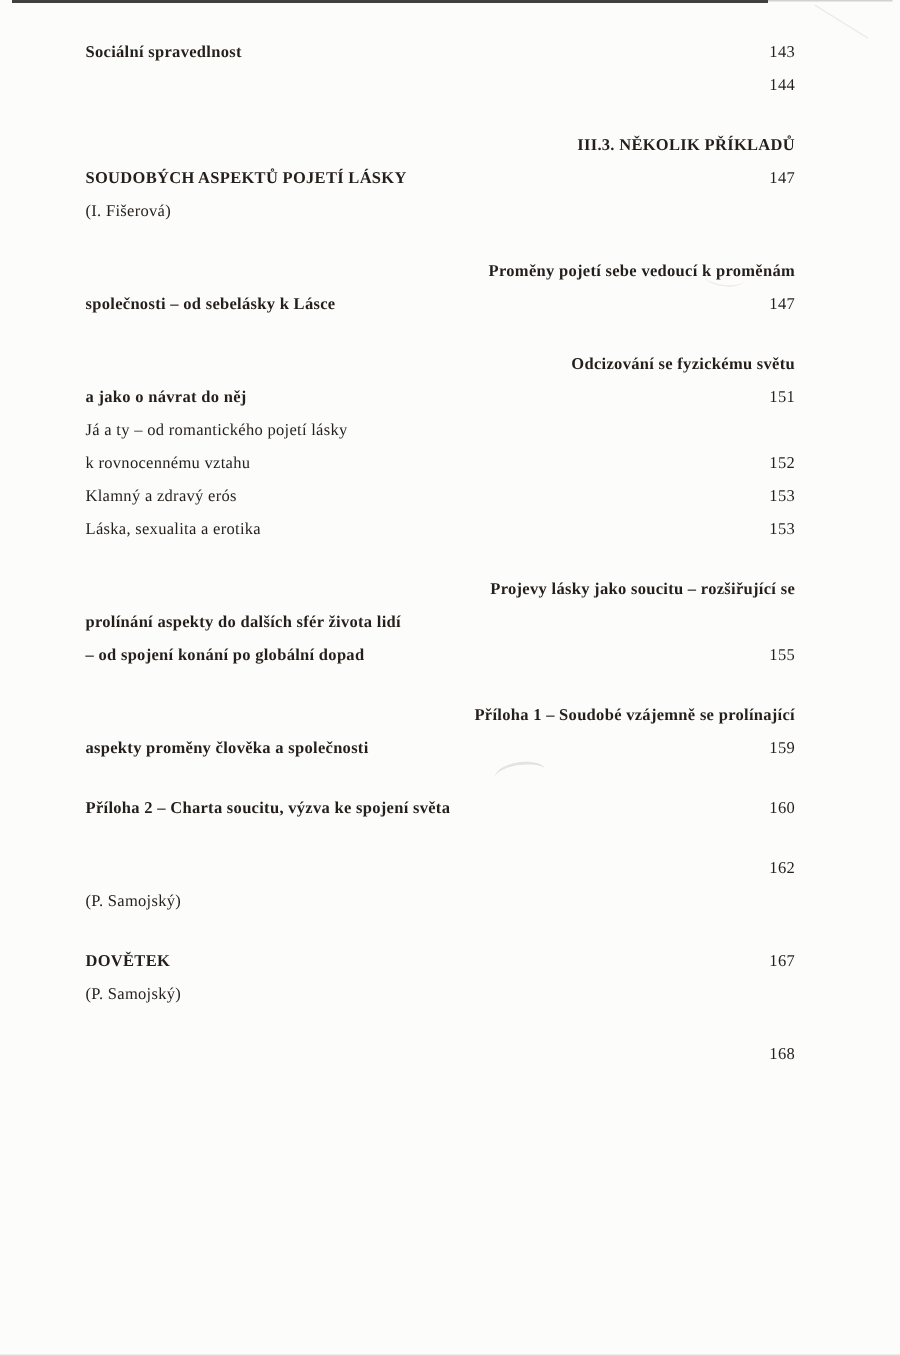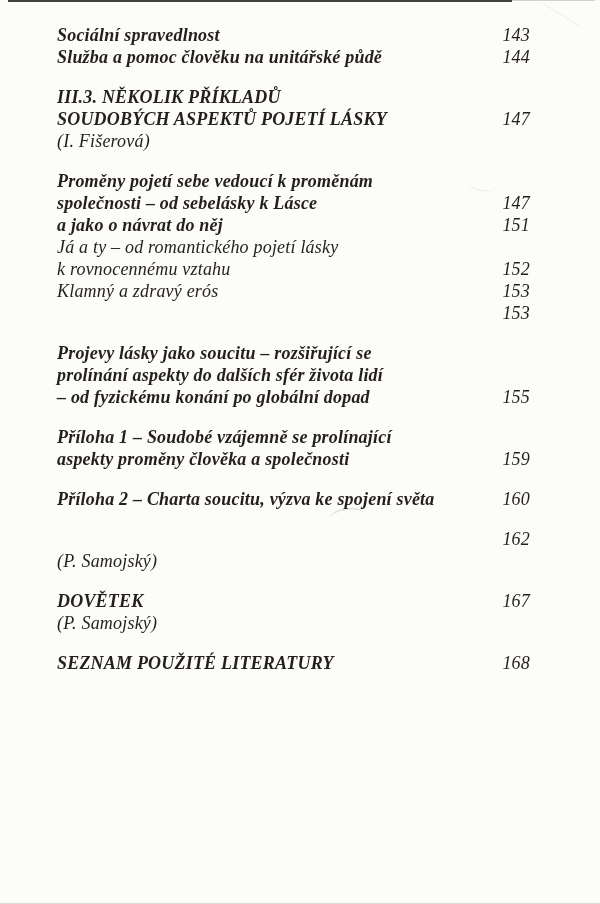--- a/index.html
+++ b/index.html
@@ -55,31 +55,31 @@
     width: 26px; height: 10px;
     border-bottom: 1px solid #ebeae6;
     border-radius: 50%;
     transform: rotate(6deg);
   }
   
   .toc {
     position: relative;
     padding: 24px 70px 0 57px;
     color: #241f1a;
-    font-size: 18px;
+    font-size: 11px;
     line-height: 22px;
     letter-spacing: 0.2px;
-    font-style: italic;
   }
   .row {
     display: flex;
     align-items: baseline;
   }
   .row.new-block {
     margin-top: 18px;
+    justify-content: flex-end;
   }
   .row .entry-text {
     white-space: nowrap;
   }
   .row.bold .entry-text {
     font-weight: 700;
   }
   .row .page-num {
     margin-left: auto;
     padding-left: 12px;
@@ -97,66 +97,69 @@
   <div class="smudge-1"></div>
   <div class="smudge-2"></div>
   <div class="smudge-3"></div>
 
   <main class="toc" id="toc">
       <div class="row bold">
         <span class="entry-text">Sociální spravedlnost</span>
         <span class="page-num">143</span>
       </div>
       <div class="row bold">
-        <span class="entry-text">Služba a pomoc člověku na unitářské půdě</span>
         <span class="page-num">144</span>
       </div>
       <div class="row bold new-block">
         <span class="entry-text">III.3. NĚKOLIK PŘÍKLADŮ</span>
       </div>
       <div class="row bold">
         <span class="entry-text">SOUDOBÝCH ASPEKTŮ POJETÍ LÁSKY</span>
         <span class="page-num">147</span>
       </div>
       <div class="row">
         <span class="entry-text">(I. Fišerová)</span>
       </div>
       <div class="row bold new-block">
         <span class="entry-text">Proměny pojetí sebe vedoucí k proměnám</span>
       </div>
       <div class="row bold">
         <span class="entry-text">společnosti – od sebelásky k Lásce</span>
         <span class="page-num">147</span>
       </div>
+      <div class="row bold new-block">
+        <span class="entry-text">Odcizování se fyzickému světu</span>
+      </div>
       <div class="row bold">
         <span class="entry-text">a jako o návrat do něj</span>
         <span class="page-num">151</span>
       </div>
       <div class="row">
         <span class="entry-text">Já a ty – od romantického pojetí lásky</span>
       </div>
       <div class="row">
         <span class="entry-text">k rovnocennému vztahu</span>
         <span class="page-num">152</span>
       </div>
       <div class="row">
         <span class="entry-text">Klamný a zdravý erós</span>
         <span class="page-num">153</span>
       </div>
       <div class="row">
+        <span class="entry-text">Láska, sexualita a erotika</span>
         <span class="page-num">153</span>
       </div>
       <div class="row bold new-block">
         <span class="entry-text">Projevy lásky jako soucitu – rozšiřující se</span>
       </div>
       <div class="row bold">
         <span class="entry-text">prolínání aspekty do dalších sfér života lidí</span>
       </div>
       <div class="row bold">
-        <span class="entry-text">– od fyzickému konání po globální dopad</span>
+        <span class="entry-text">– od spojení konání po globální dopad</span>
         <span class="page-num">155</span>
       </div>
       <div class="row bold new-block">
         <span class="entry-text">Příloha 1 – Soudobé vzájemně se prolínající</span>
       </div>
       <div class="row bold">
         <span class="entry-text">aspekty proměny člověka a společnosti</span>
         <span class="page-num">159</span>
       </div>
       <div class="row bold new-block">
@@ -170,17 +173,16 @@
         <span class="entry-text">(P. Samojský)</span>
       </div>
       <div class="row bold new-block">
         <span class="entry-text">DOVĚTEK</span>
         <span class="page-num">167</span>
       </div>
       <div class="row">
         <span class="entry-text">(P. Samojský)</span>
       </div>
       <div class="row bold new-block">
-        <span class="entry-text">SEZNAM POUŽITÉ LITERATURY</span>
         <span class="page-num">168</span>
       </div>
     </main>
 </div>
 
 </body></html>

